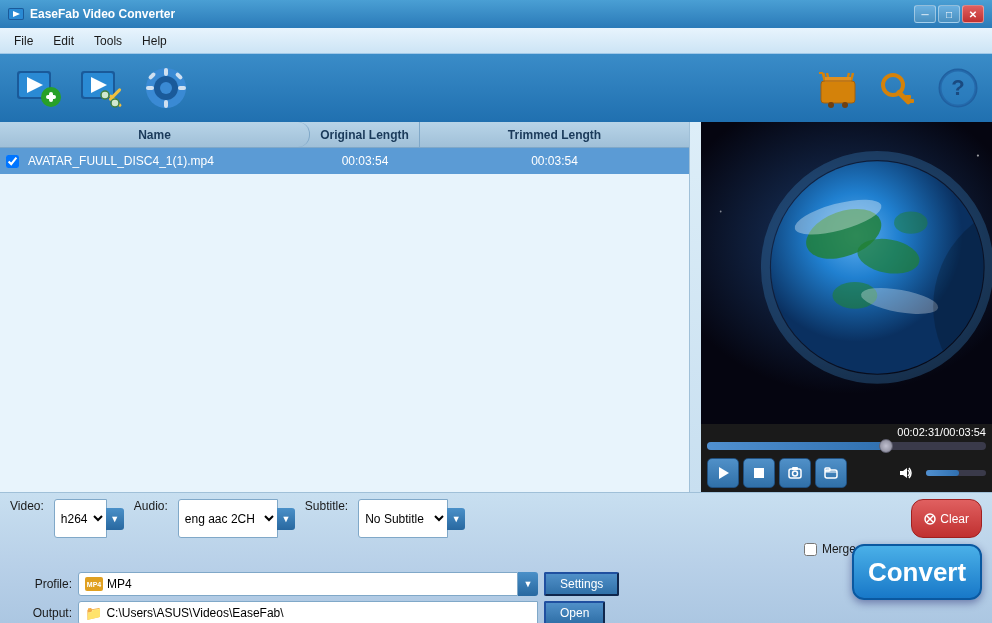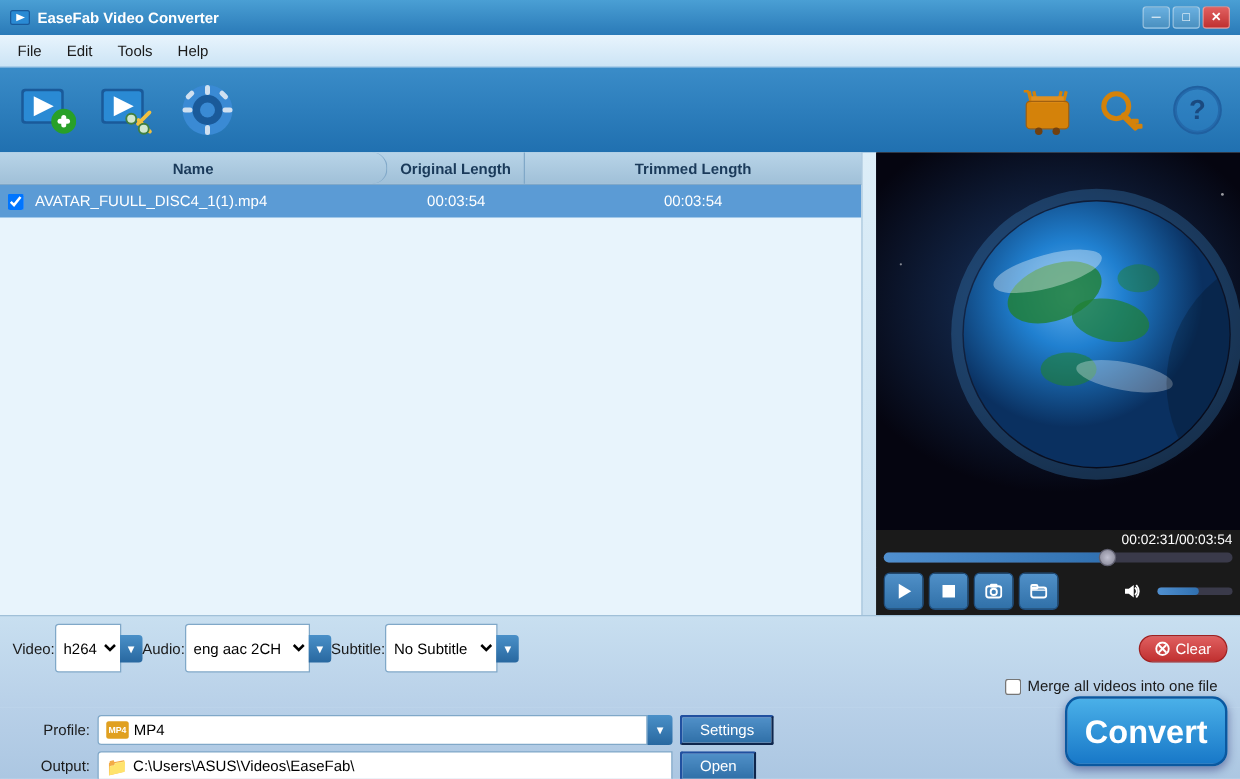--- a/index.html
+++ b/index.html
@@ -292,21 +292,21 @@
     }
 
     
     #bottom-controls {
       padding: 6px 10px 4px;
       background: linear-gradient(to bottom, #c8dff0, #b8d0e8);
       border-top: 1px solid #a0c0d8;
     }
     #track-selectors {
       display: flex;
-      align-items: center;
+      gap: 10px;
       margin-bottom: 4px;
     }
     .track-label {
       color: #1a1a1a;
       font-size: 12px;
     }
     .track-select-wrapper {
       display: flex;
       align-items: center;
       gap: 2px;
@@ -408,21 +408,21 @@
       cursor: pointer;
       font-size: 12px;
       height: 24px;
     }
     .settings-btn { border-color: #2050a0; }
     .open-btn { border-color: #2050a0; }
 
     #convert-btn {
       position: absolute;
       right: 10px;
-      bottom: 27px;
+      bottom: 40px;
       width: 130px;
       height: 56px;
       background: linear-gradient(to bottom, #4ab0e8, #1878c8);
       border: 2px solid #0a58a0;
       border-radius: 12px;
       color: white;
       font-size: 26px;
       font-weight: bold;
       cursor: pointer;
       display: flex;

